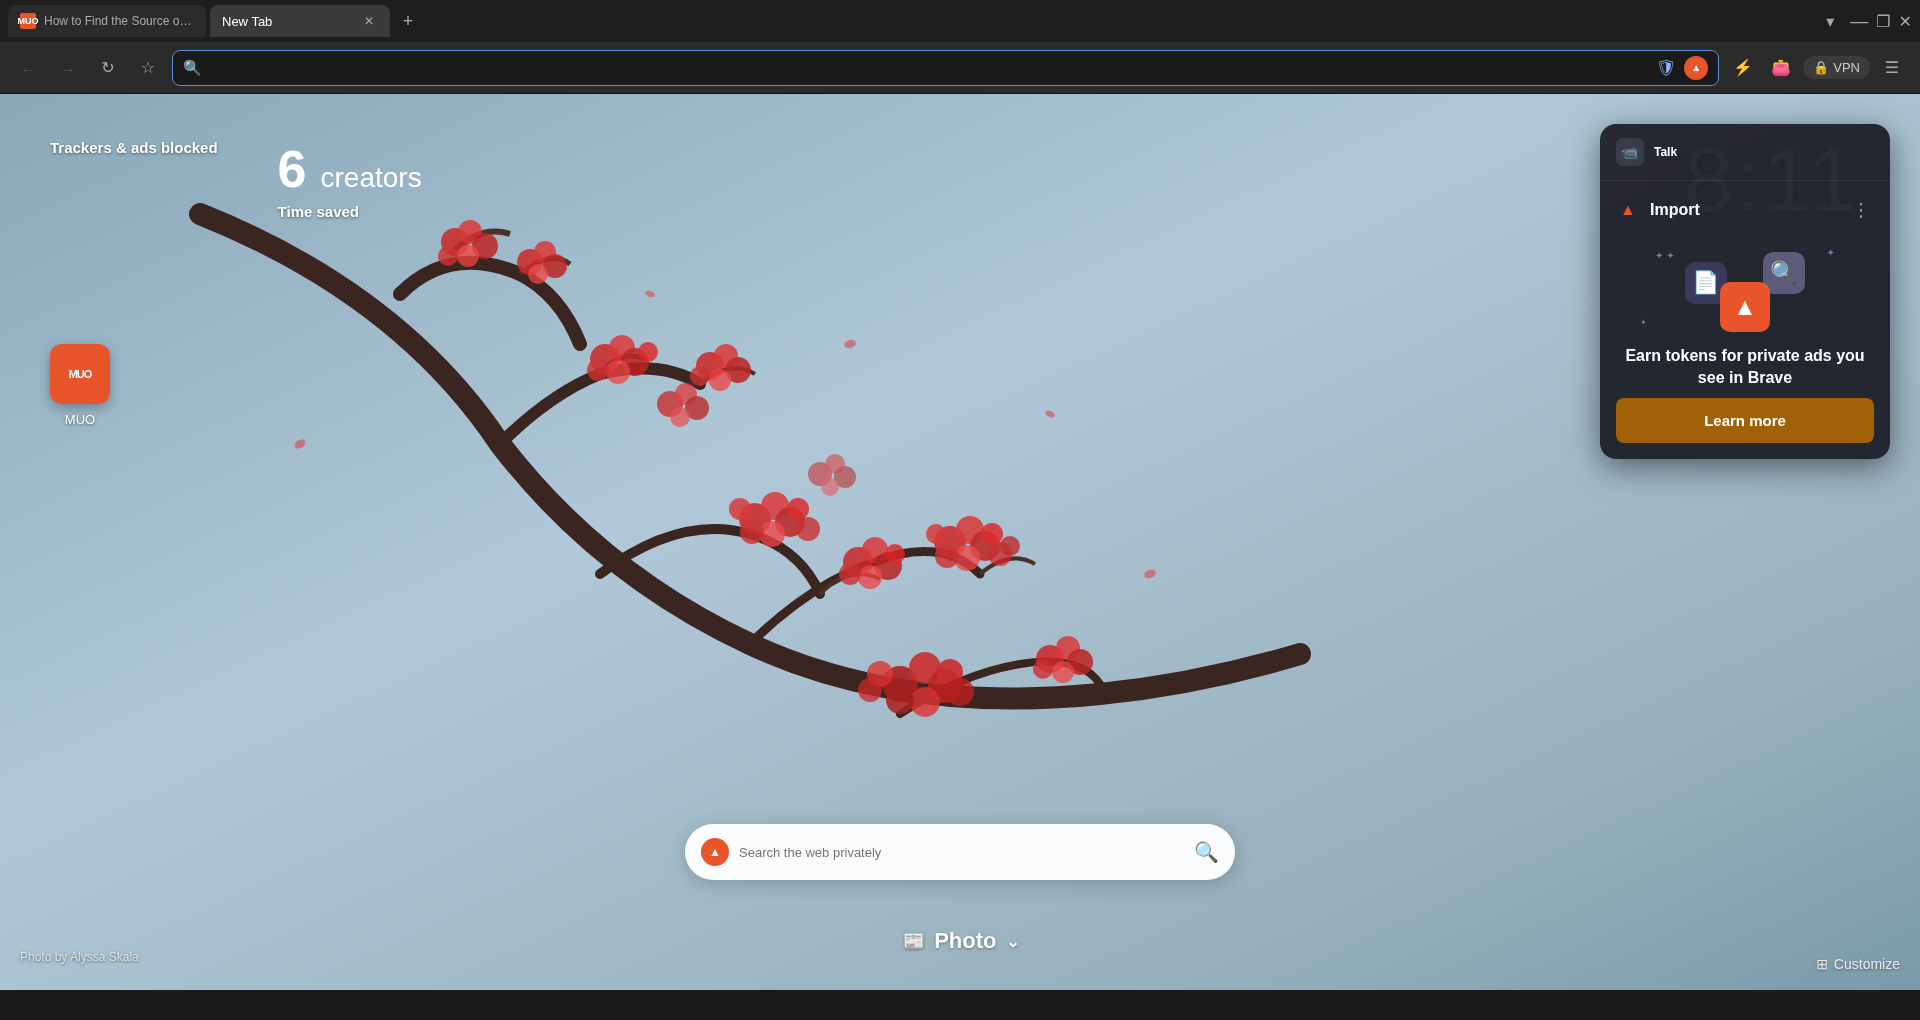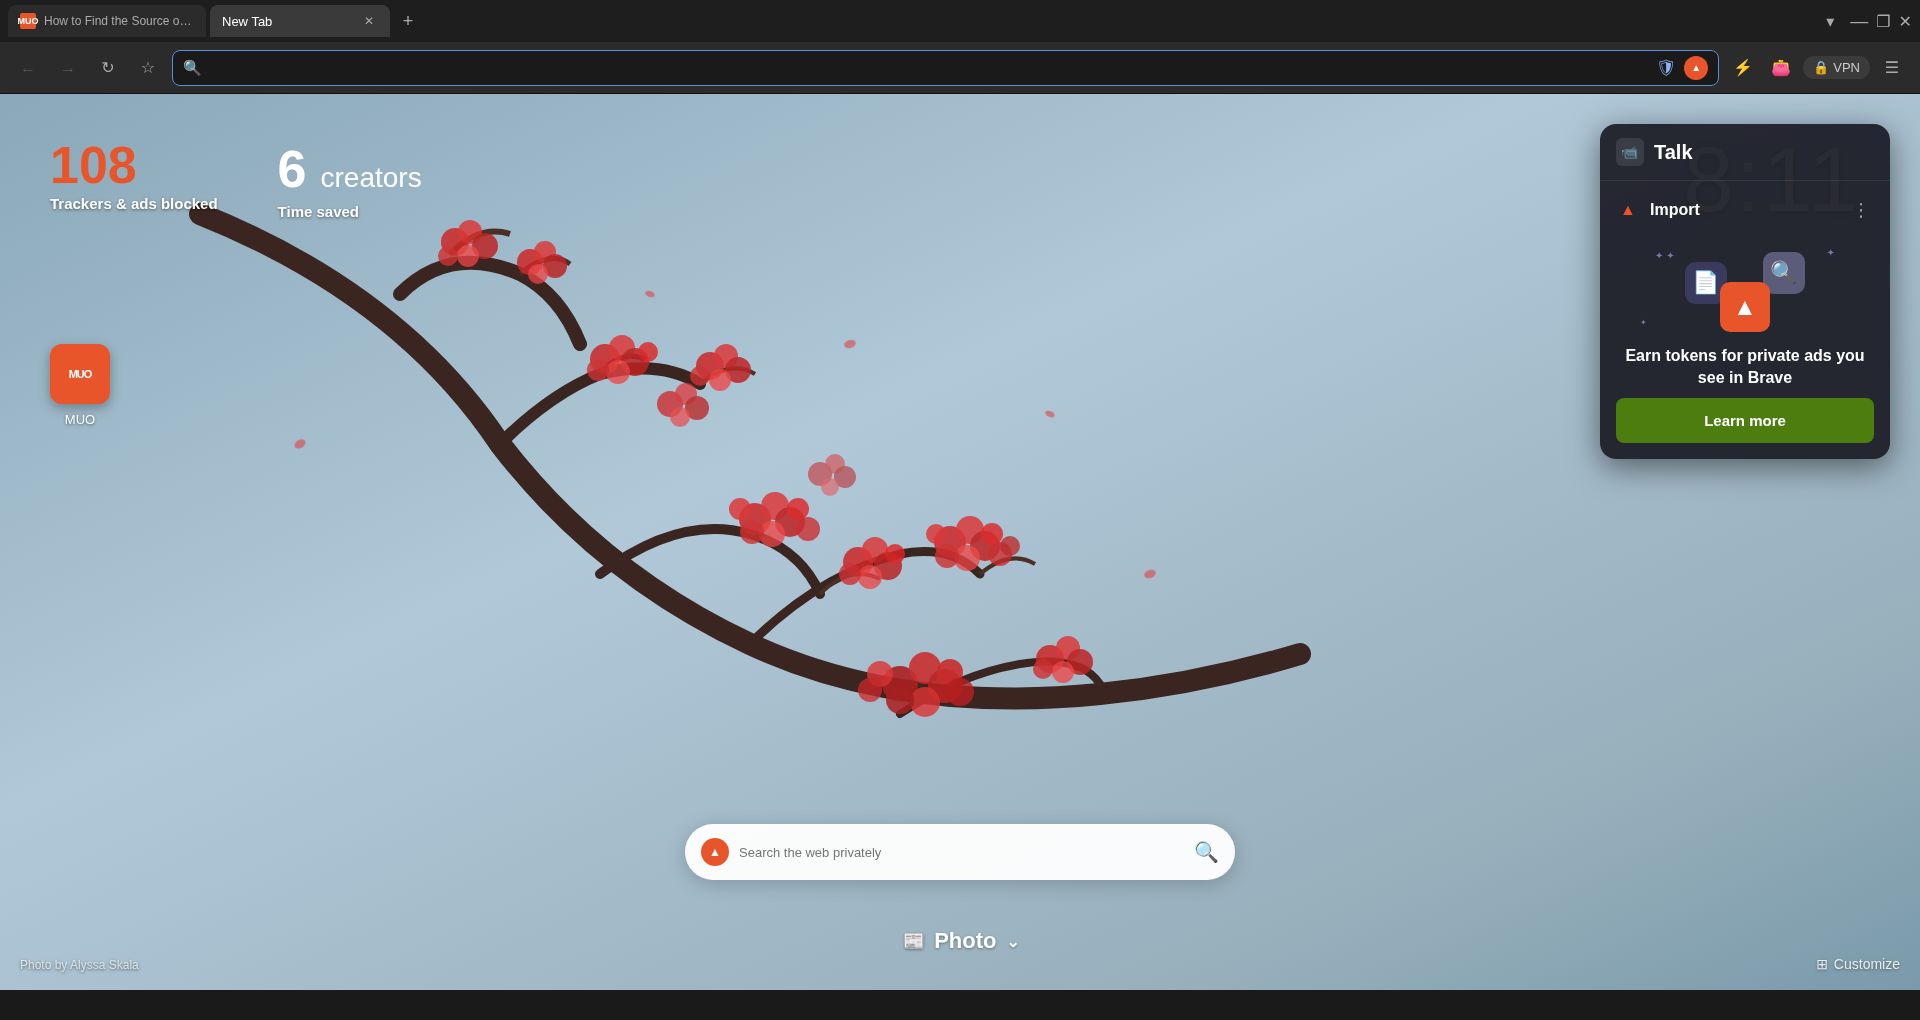--- a/index.html
+++ b/index.html
@@ -426,21 +426,21 @@
     }
 
     .news-chevron {
       font-size: 16px;
       margin-left: 4px;
     }
 
     
     .photo-credit {
       position: absolute;
-      bottom: 18px;
+      bottom: 26px;
       left: 20px;
       font-size: 12px;
       color: rgba(255,255,255,0.7);
       text-shadow: 0 1px 3px rgba(0,0,0,0.5);
     }
 
     
     .customize-btn {
       position: absolute;
       bottom: 18px;
@@ -480,21 +480,21 @@
       height: 28px;
       background: rgba(255,255,255,0.1);
       border-radius: 6px;
       display: flex;
       align-items: center;
       justify-content: center;
       font-size: 14px;
     }
 
     .talk-label {
-      font-size: 20px;
+      font-size: 12px;
       font-weight: 600;
       color: white;
     }
 
     .rewards-panel-sub-header {
       display: flex;
       align-items: center;
       gap: 10px;
       padding: 14px 16px 10px;
     }
@@ -587,21 +587,21 @@
       color: #aaa;
       text-align: center;
       line-height: 1.5;
     }
 
     .learn-more-btn {
       margin: 0 16px 16px;
       display: block;
       width: calc(100% - 32px);
       padding: 14px 16px;
-      background: #4d7c0f;
+      background: #a16207;
       border: none;
       border-radius: 8px;
       color: white;
       font-size: 15px;
       font-weight: 600;
       text-align: center;
       cursor: pointer;
     }
   </style>
 </head>
@@ -808,21 +808,20 @@
       <ellipse cx="650" cy="200" rx="5" ry="3" transform="rotate(20 650 200)"></ellipse>
       <ellipse cx="850" cy="250" rx="6" ry="4" transform="rotate(-15 850 250)"></ellipse>
       <ellipse cx="1050" cy="320" rx="5" ry="3" transform="rotate(25 1050 320)"></ellipse>
       <ellipse cx="1150" cy="480" rx="6" ry="4" transform="rotate(-20 1150 480)"></ellipse>
     </g>
   </svg>
 
   <div class="stats-section">
 
     <div class="stat-item">
-      <span class="stat-number orange">108</span>
       <span class="stat-label">Trackers &amp; ads blocked</span>
     </div>
 
 
     <div class="stat-item">
       <div class="stat-number-row">
         <span class="stat-seconds" style="color:white;font-size:52px;font-weight:700;">6</span>
         <span style="font-size:28px;font-weight:400;color:white;margin-left:8px;">creators</span>
       </div>
       <span class="stat-label">Time saved</span>

